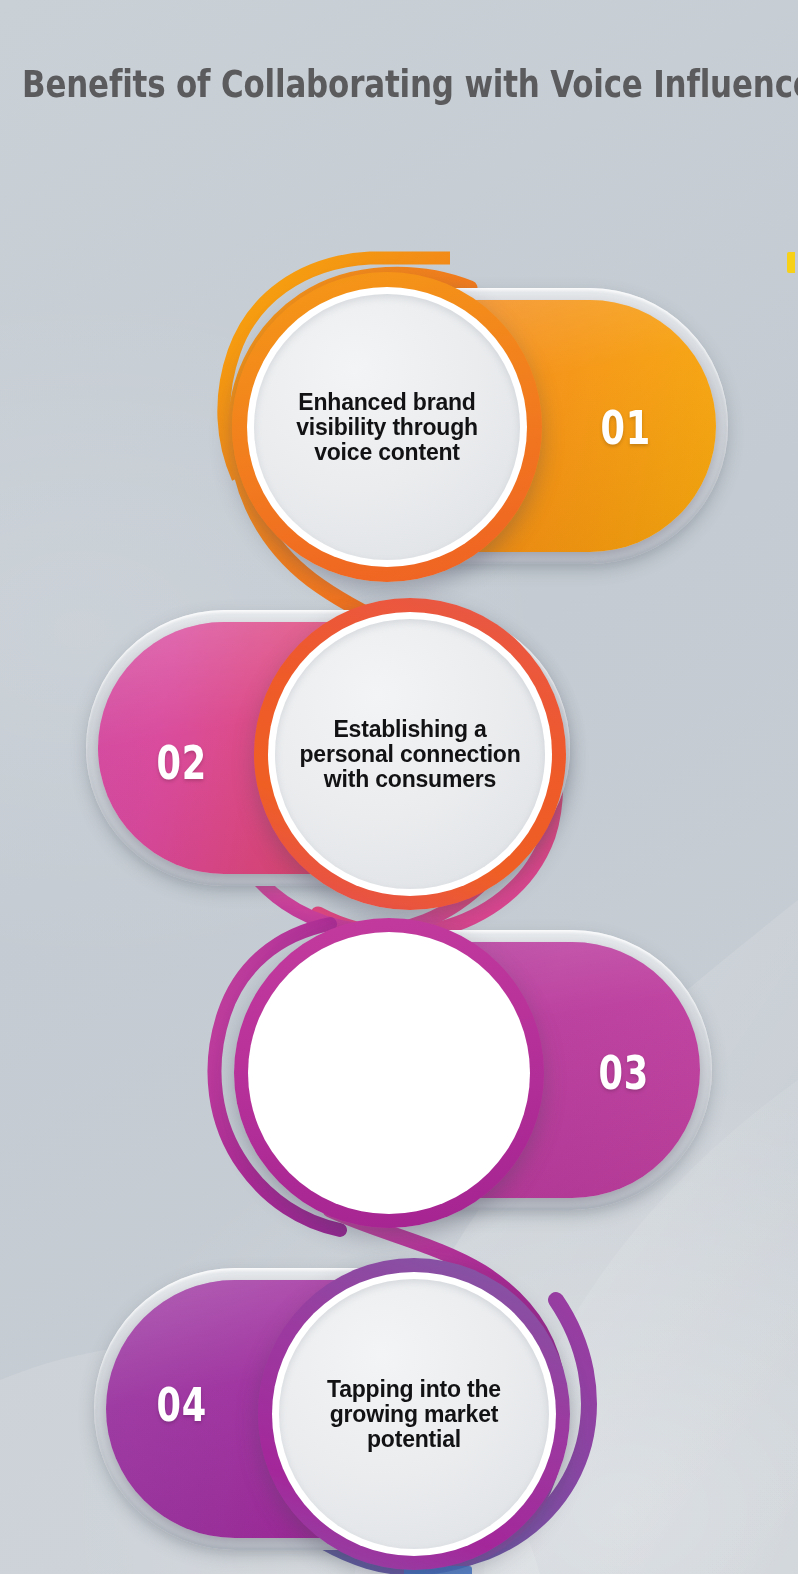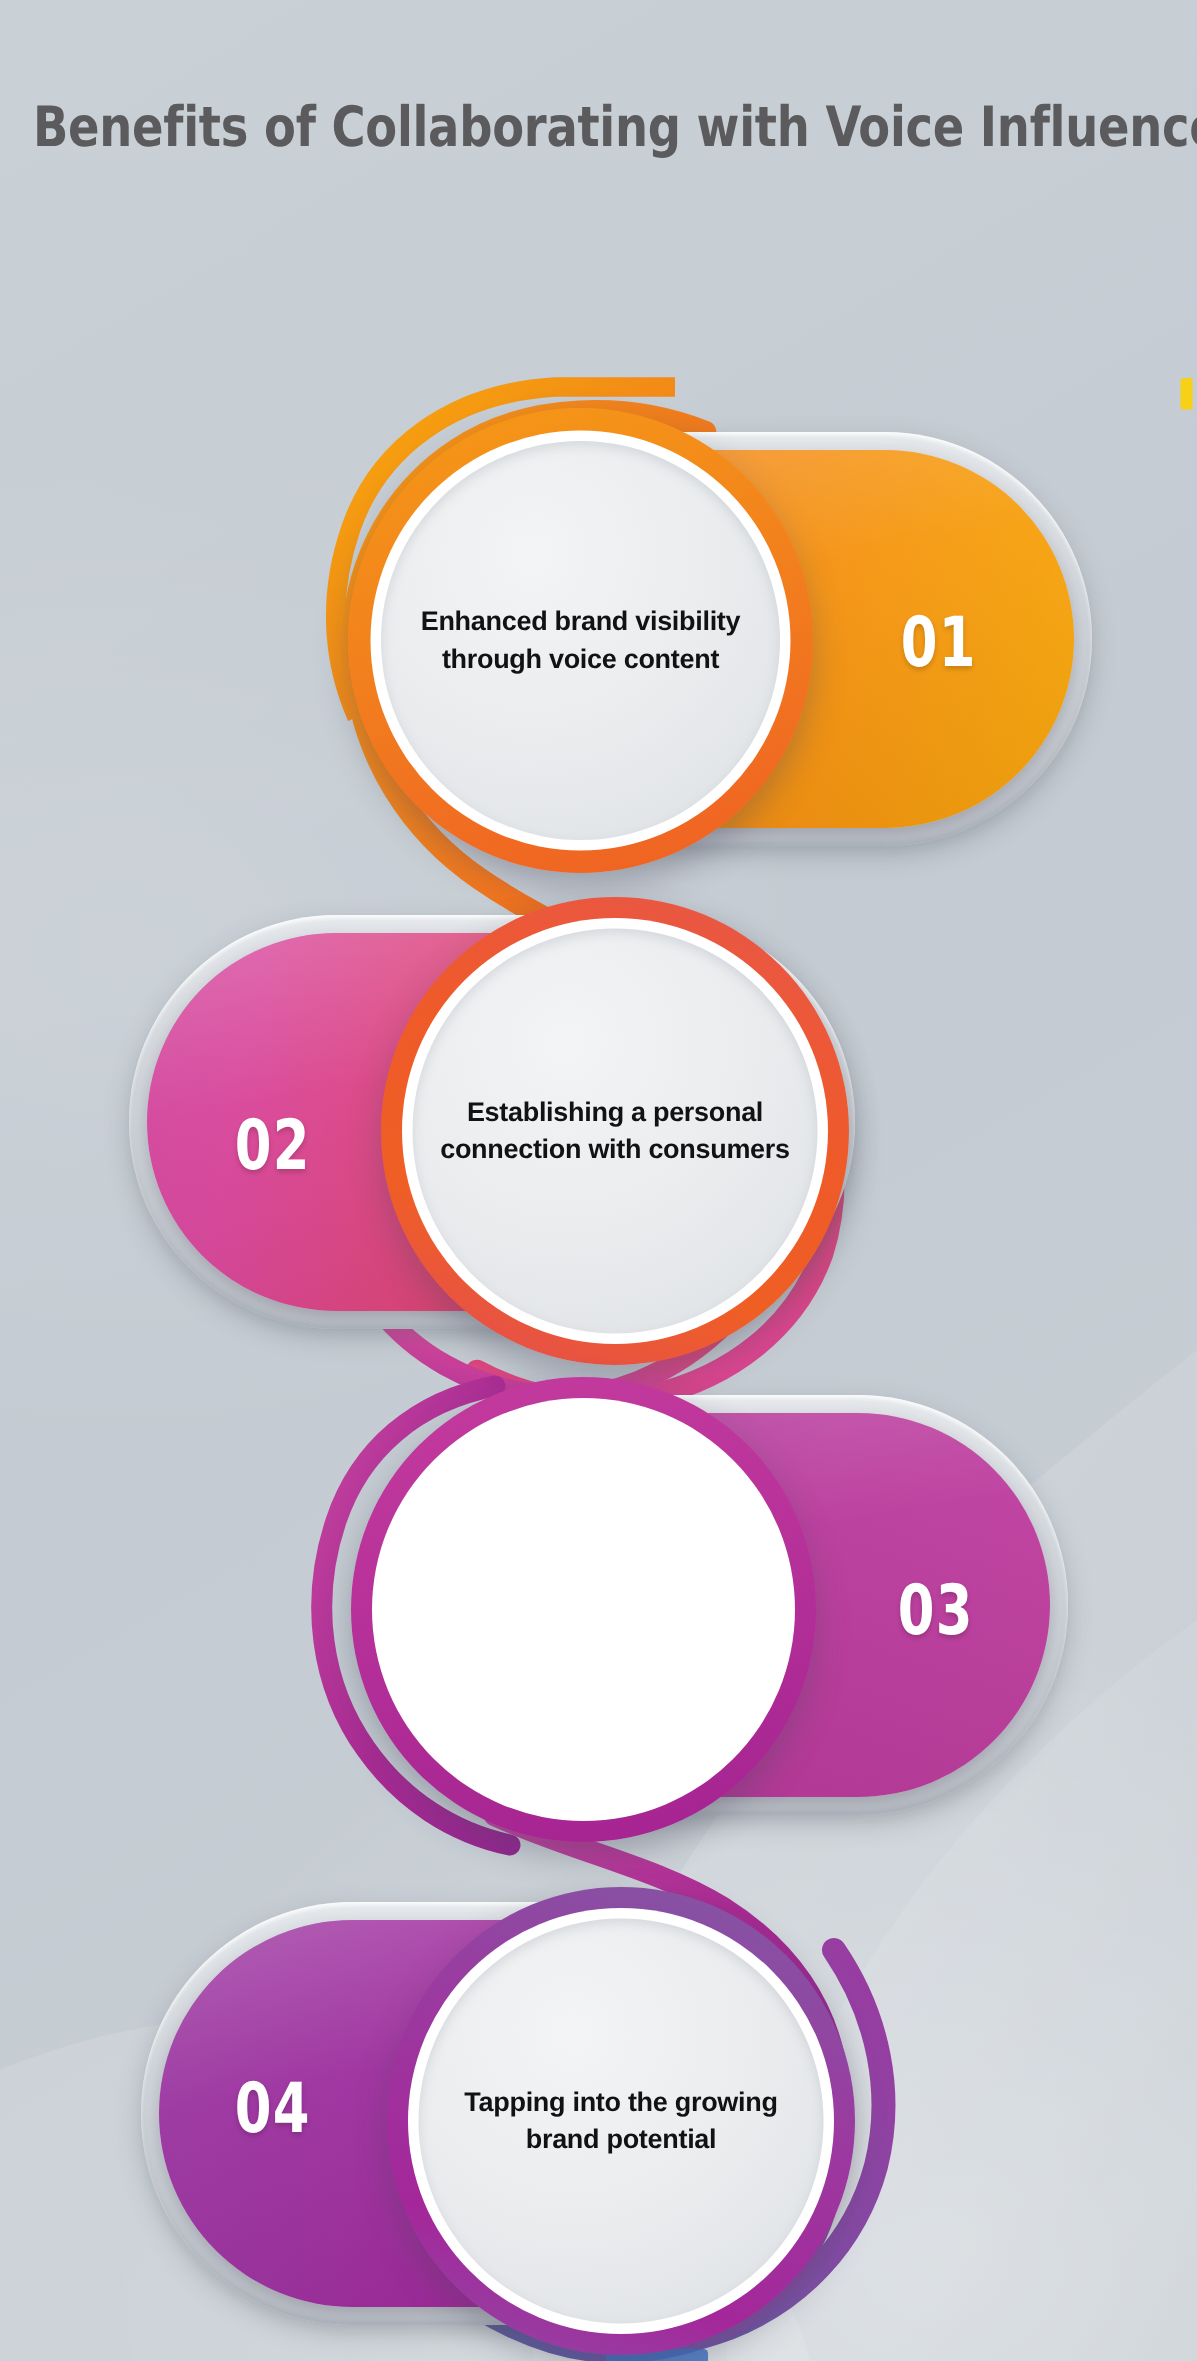--- a/index.html
+++ b/index.html
@@ -103,21 +103,21 @@
   }
   .circle-face {
     position:absolute;
     border-radius:50%;
     background:radial-gradient(circle at 38% 28%,#f3f4f5 0%,#eaecee 48%,#dde0e4 100%);
     display:flex; align-items:center; justify-content:center;
     box-shadow:inset 0 3px 7px rgba(150,158,168,0.28);
   }
   .circle-text {
     color:#121214;
-    font-size:18px;
+    font-size:23px;
     line-height:25px;
     font-weight:700;
     text-align:center;
     letter-spacing:-0.2px;
     padding:0 14px;
   }
 
   
   #item1 .pill-shell { left:244px; top:288px;  width:484px; height:276px; }
   #item1 .pill-body  { left:256px; top:300px;  width:460px; height:252px;
@@ -276,18 +276,18 @@
 
   <div class="item" id="item4">
     <div class="pill-shell">
       <div class="pill-body" style="left:12px;top:12px;width:446px;height:258px;"></div>
     </div>
     <div class="pill-number" style="left:152px;top:1382px;">04</div>
     <div class="circle-wrap">
       <div class="ring-outer"></div>
       <div class="ring-white"></div>
       <div class="circle-face">
-        <div class="circle-text">Tapping into the growing brand potential</div>
+        <div class="circle-text">Tapping into the growing market potential</div>
       </div>
     </div>
   </div>
 
 </div>
 
 </body></html>

